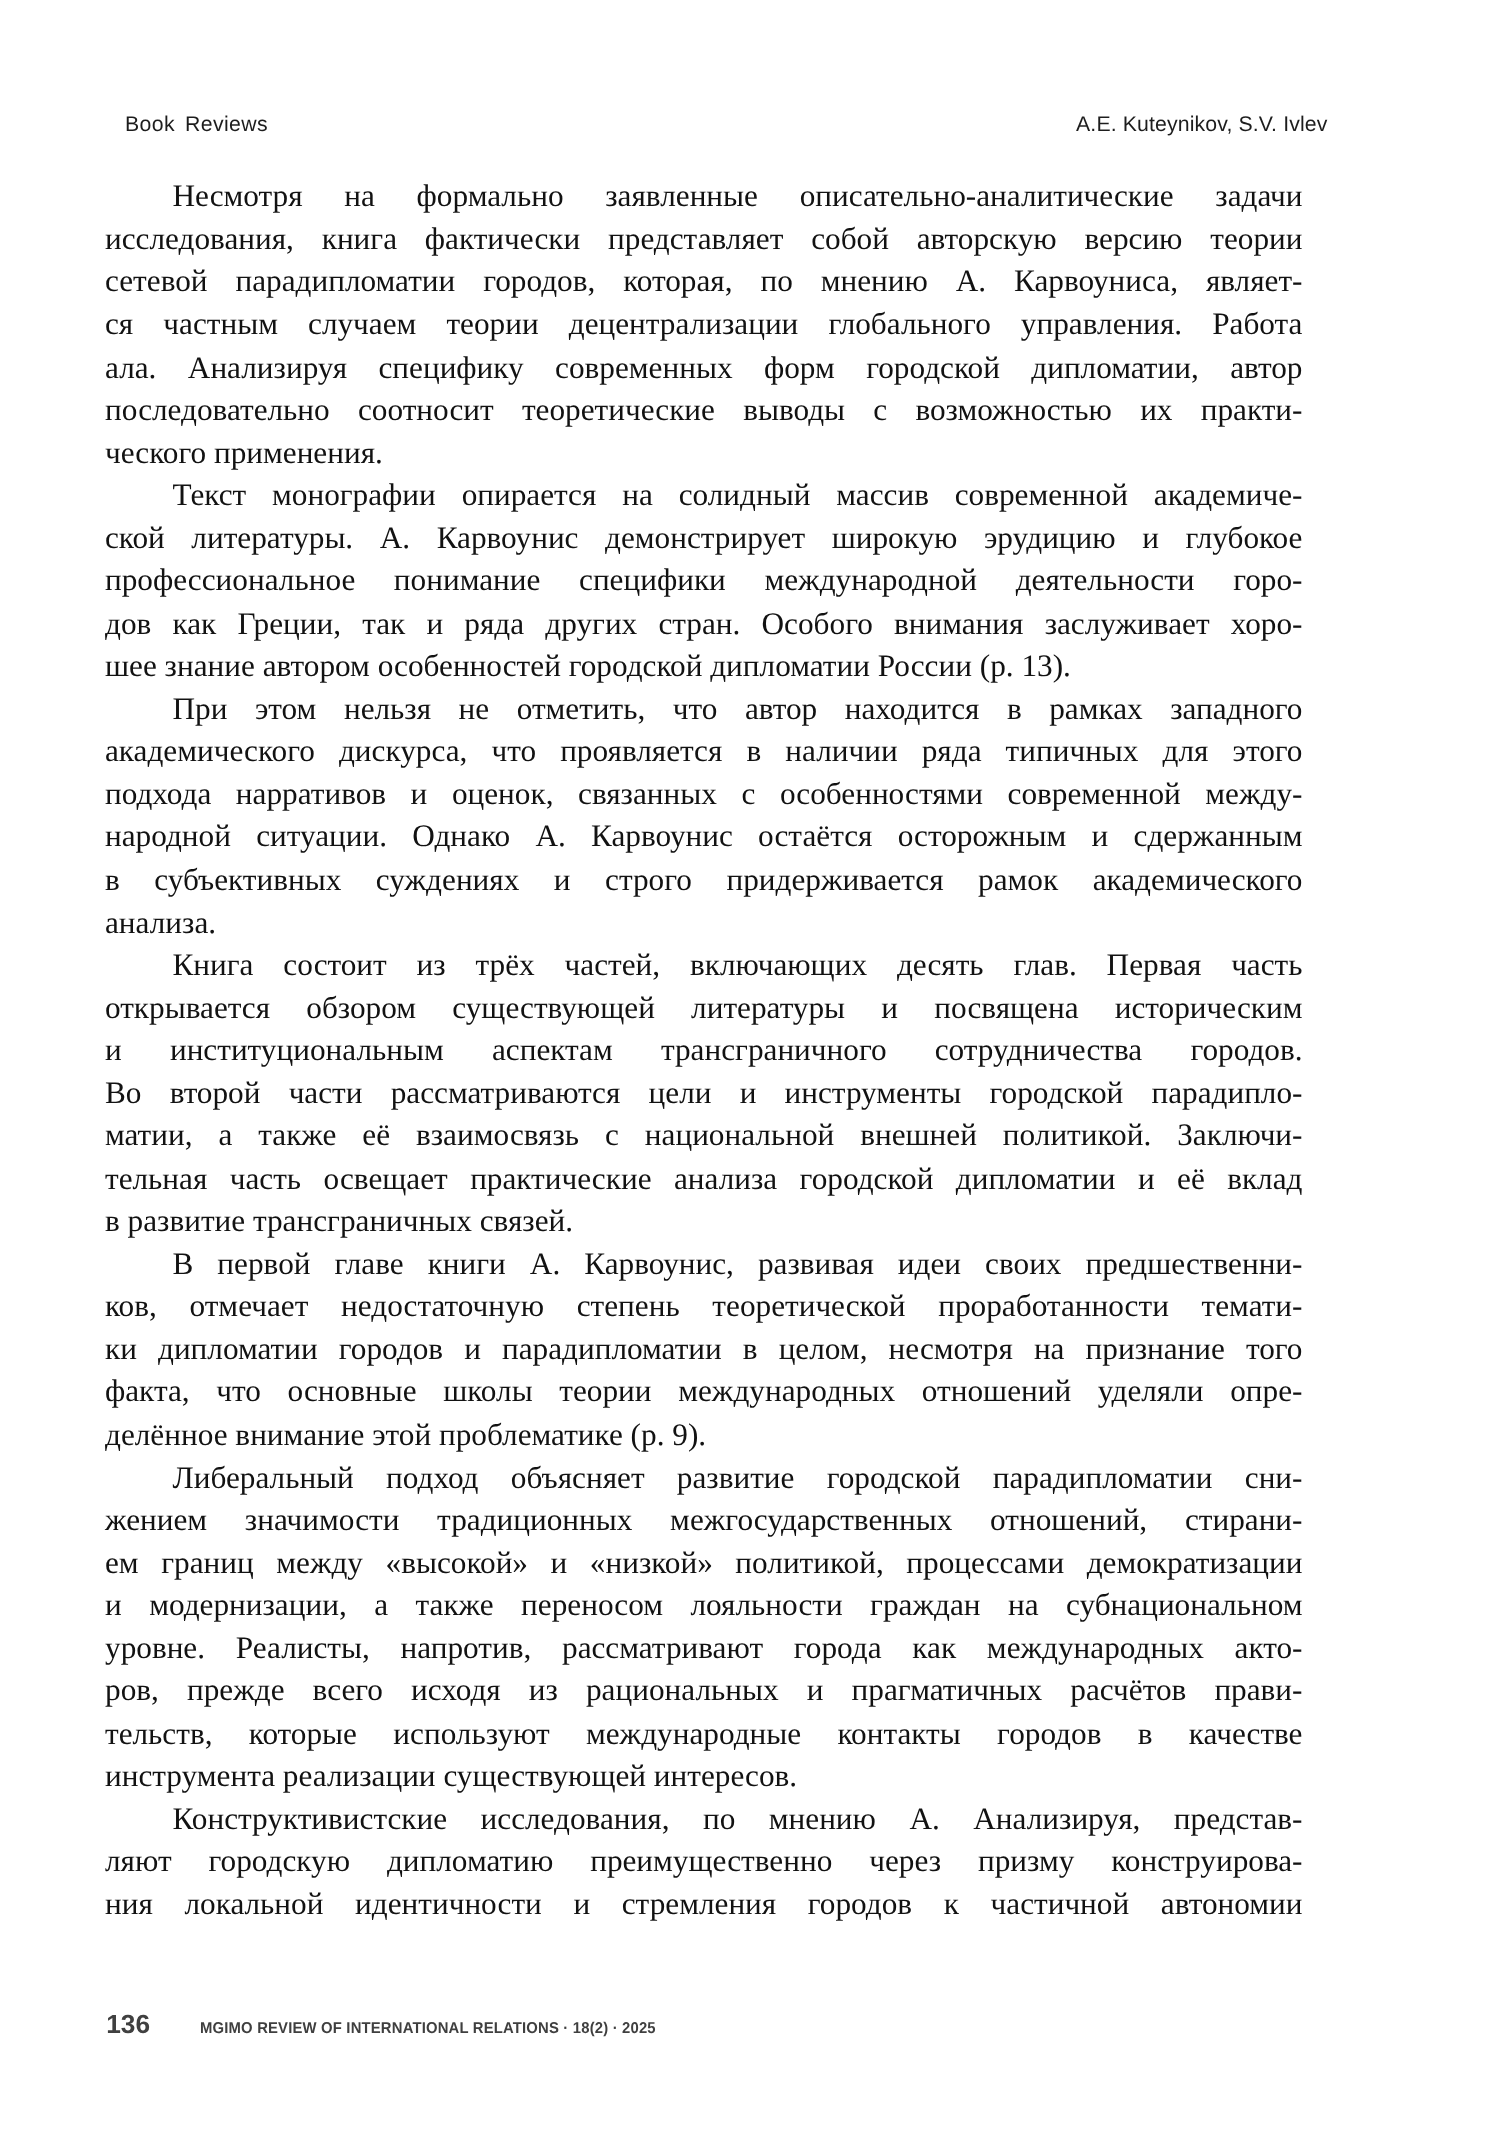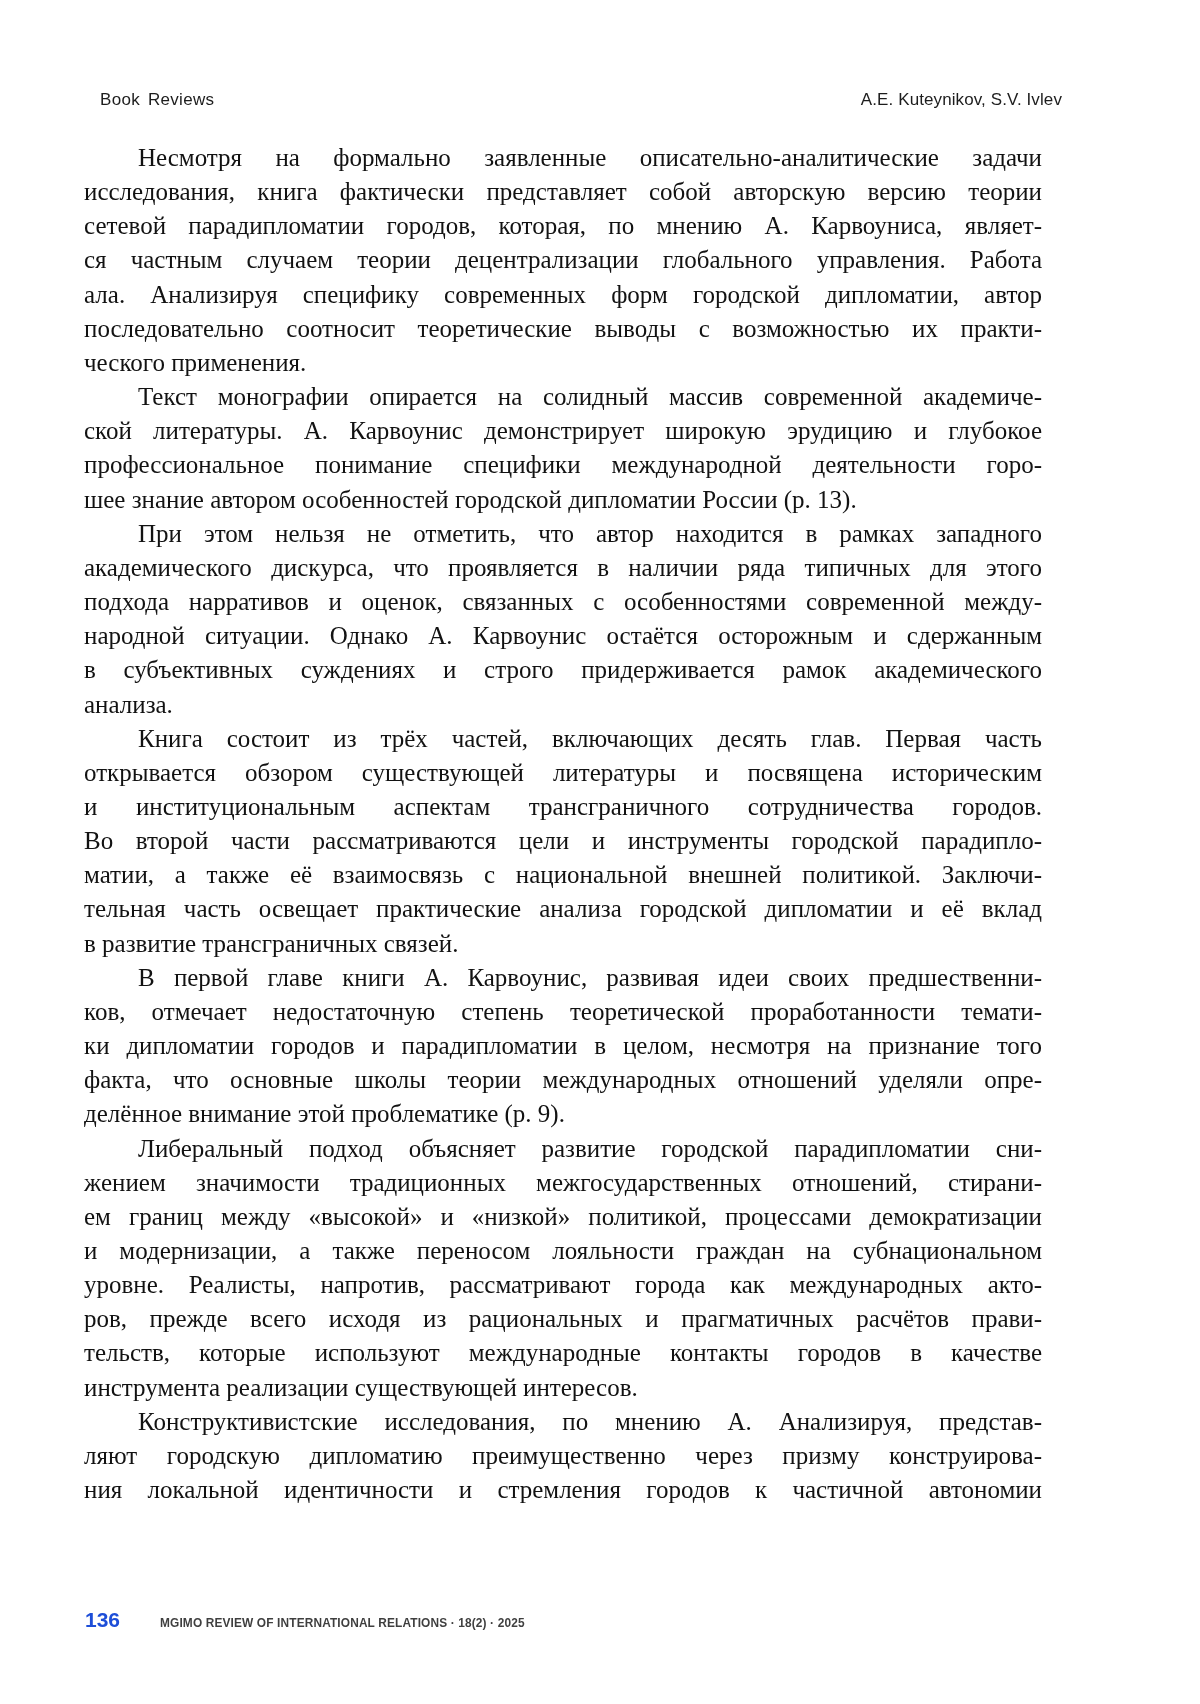--- a/index.html
+++ b/index.html
@@ -56,21 +56,21 @@
     position: absolute;
     top: 1608px;
     left: 85px;
     display: flex;
     align-items: baseline;
   }
   .ftr .pn {
     font-family: "Liberation Sans", "DejaVu Sans", sans-serif;
     font-weight: 700;
     font-size: 21px;
-    color: #1d4ed8;
+    color: #404040;
   }
   .ftr .jl {
     display: inline-block;
     margin-left: 40px;
     font-family: "Liberation Sans", "DejaVu Sans", sans-serif;
     font-weight: 700;
     font-size: 12.5px;
     letter-spacing: 0.15px;
     color: #3f3f3f;
     transform: scaleX(0.95);
@@ -95,20 +95,21 @@
         <div class="line">сетевой парадипломатии городов, которая, по мнению А. Карвоуниса, являет-</div>
         <div class="line">ся частным случаем теории децентрализации глобального управления. Работа</div>
         <div class="line">ала. Анализируя специфику современных форм городской дипломатии, автор</div>
         <div class="line">последовательно соотносит теоретические выводы с возможностью их практи-</div>
         <div class="line lastline">ческого применения.</div>
       </div>
       <div class="para">
         <div class="line first">Текст монографии опирается на солидный массив современной академиче-</div>
         <div class="line">ской литературы. А. Карвоунис демонстрирует широкую эрудицию и глубокое</div>
         <div class="line">профессиональное понимание специфики международной деятельности горо-</div>
+        <div class="line">дов как Греции, так и ряда других стран. Особого внимания заслуживает хоро-</div>
         <div class="line lastline">шее знание автором особенностей городской дипломатии России (p. 13).</div>
       </div>
       <div class="para">
         <div class="line first">При этом нельзя не отметить, что автор находится в рамках западного</div>
         <div class="line">академического дискурса, что проявляется в наличии ряда типичных для этого</div>
         <div class="line">подхода нарративов и оценок, связанных с особенностями современной между-</div>
         <div class="line">народной ситуации. Однако А. Карвоунис остаётся осторожным и сдержанным</div>
         <div class="line">в субъективных суждениях и строго придерживается рамок академического</div>
         <div class="line lastline">анализа.</div>
       </div>

